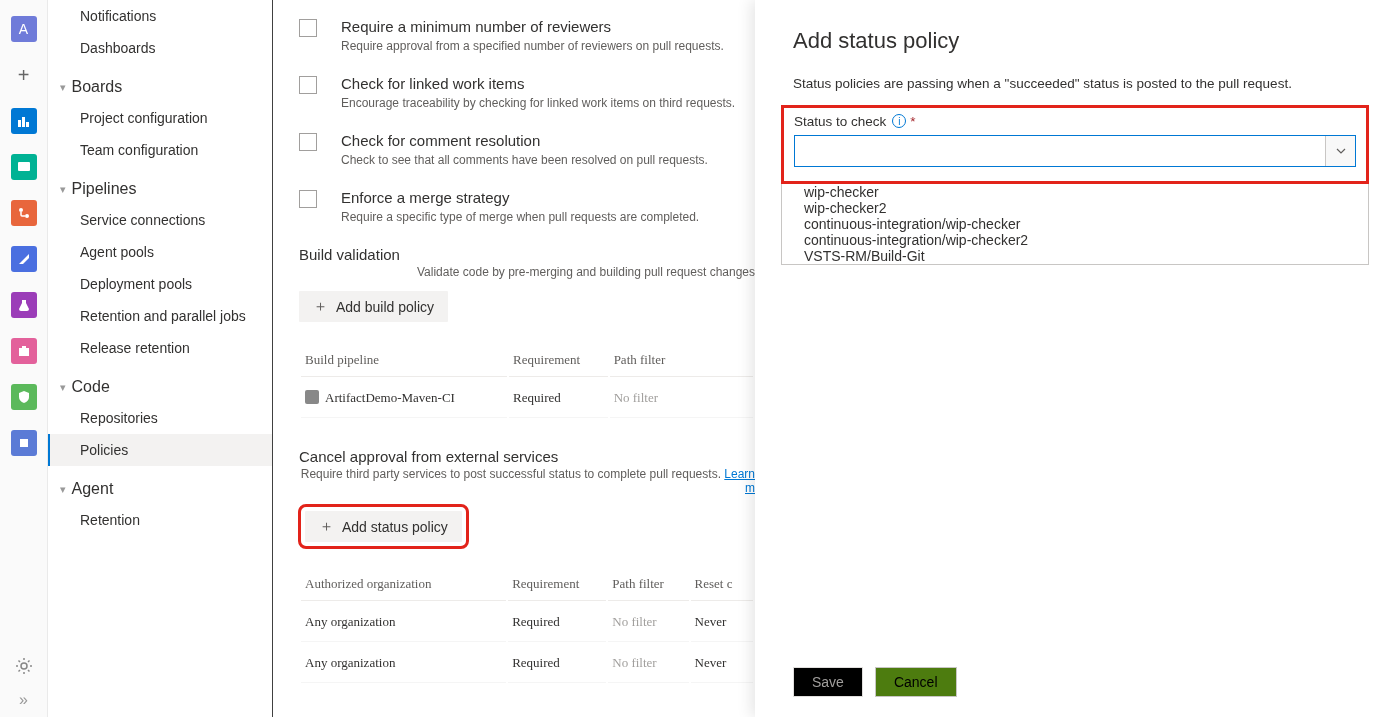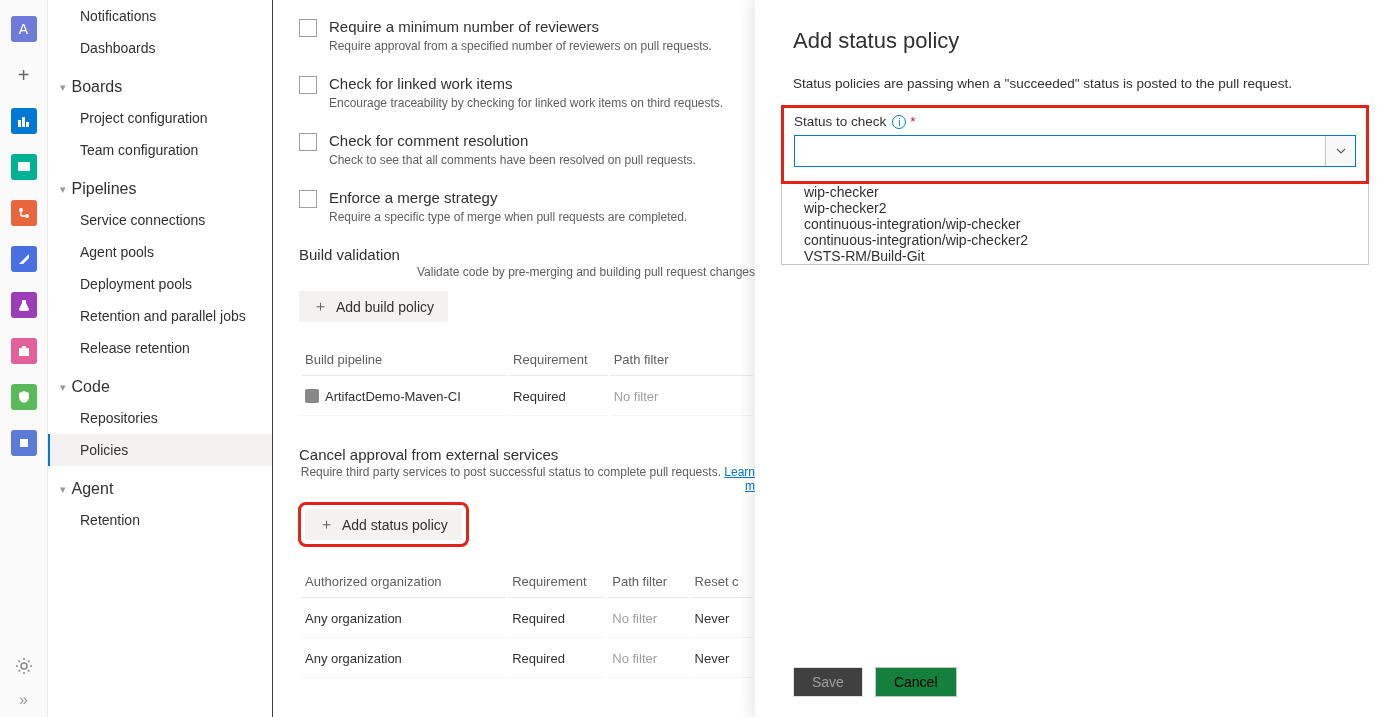--- a/index.html
+++ b/index.html
@@ -61,21 +61,21 @@
     padding-left: 30px;
   }
 
   .main {
     position: absolute;
     left: 273px; top: 0; bottom: 0;
     width: 482px;
     overflow: hidden;
     padding: 18px 0 0 26px;
   }
-  .check-row { display: flex; align-items: flex-start; margin-bottom: 22px; }
+  .check-row { display: flex; align-items: flex-start; margin-bottom: 22px; gap: 12px; }
   .check-box {
     width: 18px; height: 18px; border: 1px solid #a19f9d; margin-right: 12px; margin-top: 1px;
     flex-shrink: 0;
   }
   .check-title { font-size: 15px; color: #323130; }
   .check-desc { font-size: 12px; color: #605e5c; margin-top: 4px; }
   .section-h { font-size: 15px; color: #323130; margin-top: 6px; }
   .section-d { font-size: 12px; color: #605e5c; margin-top: 2px; margin-bottom: 12px; text-align: right; }
   .add-btn {
     display: inline-flex; align-items: center;
@@ -83,21 +83,21 @@
     padding: 6px 14px;
     border-radius: 1px;
     cursor: pointer;
     font-size: 14px;
   }
   .add-btn .plus { font-size: 15px; color: #605e5c; margin-right: 8px; font-weight: 300; }
   .add-btn.highlighted {
     outline: 3px solid #e2231a;
     outline-offset: 4px;
   }
-  .tbl { margin-top: 20px; width: 100%; font-size: 13px; }
+  .tbl { margin-top: 20px; width: 100%; font-size: 13px; font-family: Liberation Serif, serif; }
   .tbl th { text-align: left; color: #605e5c; font-weight: 400; padding: 8px 4px; border-bottom: 1px solid #edebe9; }
   .tbl td { padding: 11px 4px; border-bottom: 1px solid #f5f5f5; }
   .muted { color: #a19f9d; }
   .learn-link { color: #0078d4; text-decoration: underline; cursor: pointer; }
   .pipeline-icon { display:inline-block; width:14px; height:14px; background:#888; margin-right:6px; vertical-align:-2px; border-radius:2px;}
 
   .panel {
     position: absolute;
     right: 0; top: 0; bottom: 0;
     width: 640px;
@@ -106,21 +106,21 @@
     padding: 28px 38px 20px 38px;
     display: flex; flex-direction: column;
   }
   .panel-title { font-size: 22px; font-weight: 400; margin-bottom: 22px; }
   .panel-desc { font-size: 13.5px; color: #323130; margin-bottom: 14px; }
   .field-box {
     border: 3px solid #e2231a;
     padding: 6px 10px 14px 10px;
     margin: 0 -12px;
   }
-  .field-label { font-size: 13.5px; display: flex; align-items: flex-end; margin-bottom: 6px; }
+  .field-label { font-size: 13.5px; display: flex; align-items: flex-start; margin-bottom: 6px; }
   .info-icon {
     width: 14px; height: 14px; border: 1px solid #0078d4; border-radius: 50%;
     color: #0078d4; font-size: 10px; display: inline-flex; align-items:center; justify-content:center;
     margin-left: 6px;
   }
   .req { color: #a4262c; margin-left: 4px; }
   .combo {
     display: flex; height: 32px;
     border: 1px solid #0078d4;
   }
@@ -138,23 +138,23 @@
   }
   .dropdown .opt {
     padding: 0 22px; font-size: 14px; cursor: pointer;
   }
   .panel-foot {
     margin-top: auto;
     padding-top: 14px;
     display: flex; gap: 12px;
   }
   .btn {
-    padding: 6px 18px; font-size: 14px; background: #15803d; border: 1px solid #c8c6c4; cursor:pointer;
-  }
-  .btn.primary { background: #404040; color: #a19f9d; border-color:#e1dfdd; cursor:default;}
+    padding: 6px 18px; font-size: 14px; background: #4d7c0f; border: 1px solid #c8c6c4; cursor:pointer;
+  }
+  .btn.primary { background: #000000; color: #a19f9d; border-color:#e1dfdd; cursor:default;}
   svg { display:block; }
 </style>
 </head>
 <body>
 
 <div class="iconrail">
   <div class="rail-icon" style="background:#6f7bd9">
     <span>A</span>
   </div>
   <div class="rail-icon" style="background:transparent;color:#666;font-size:20px;font-weight:300">+</div>

